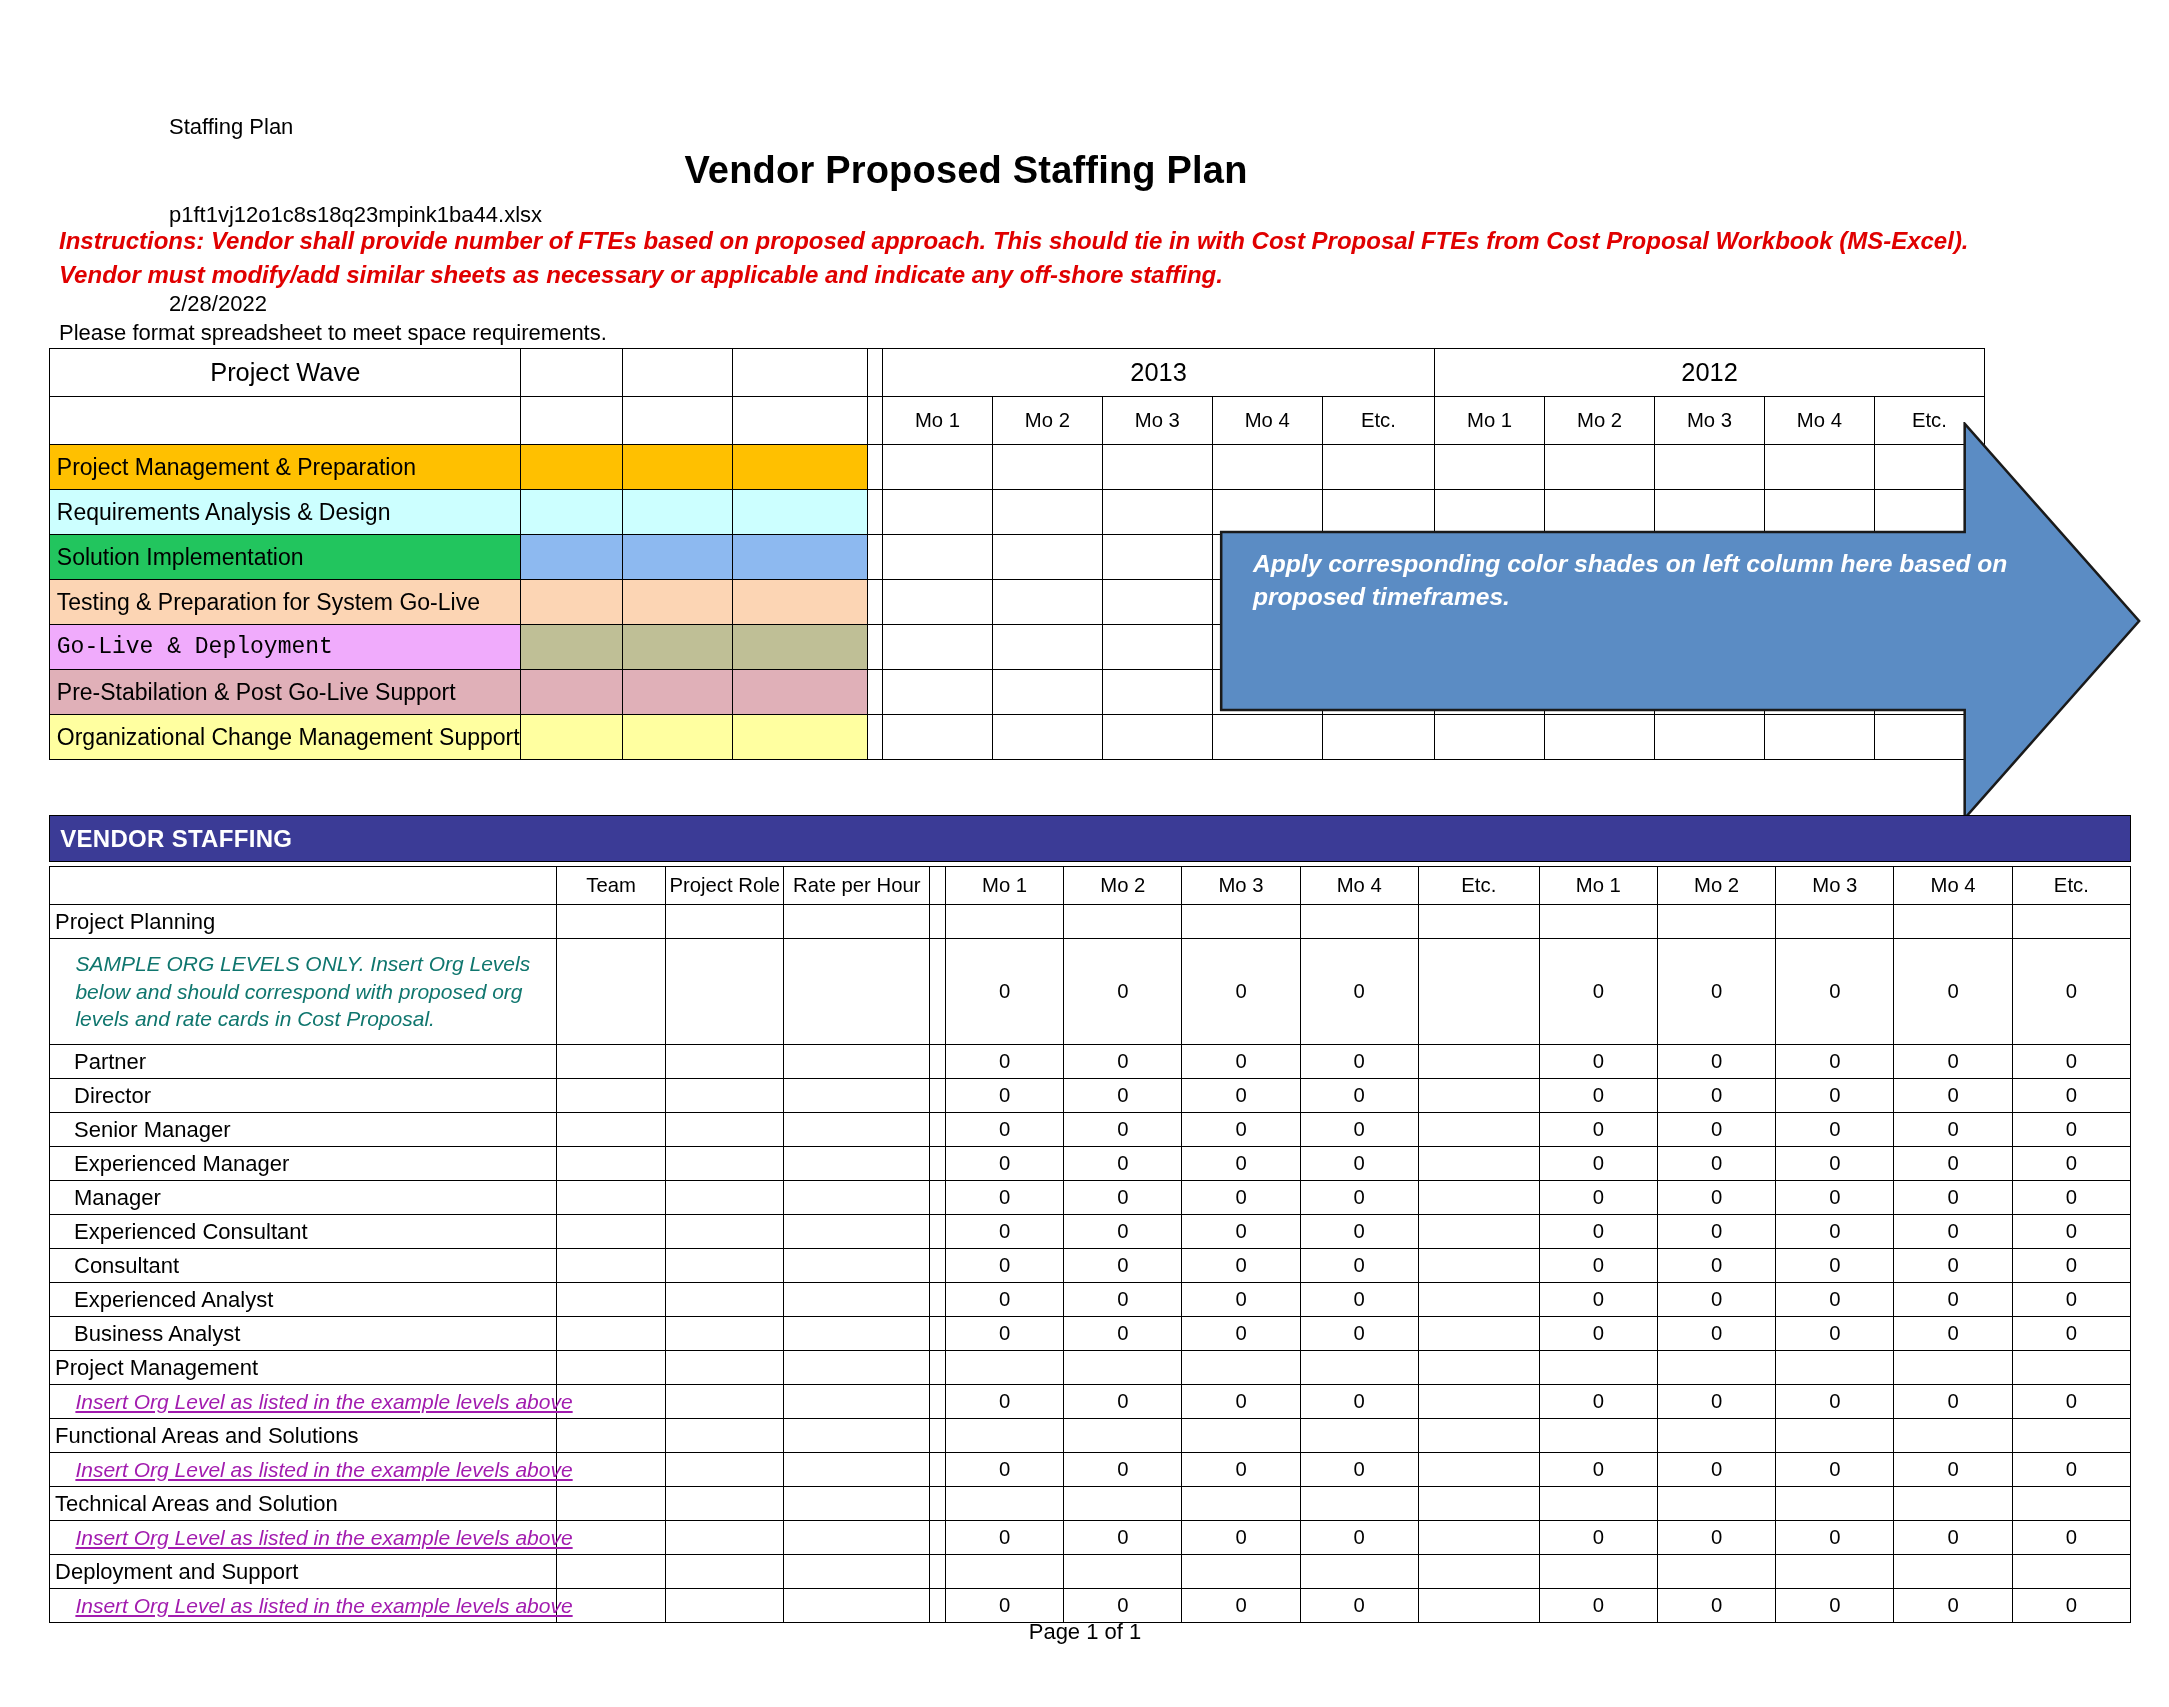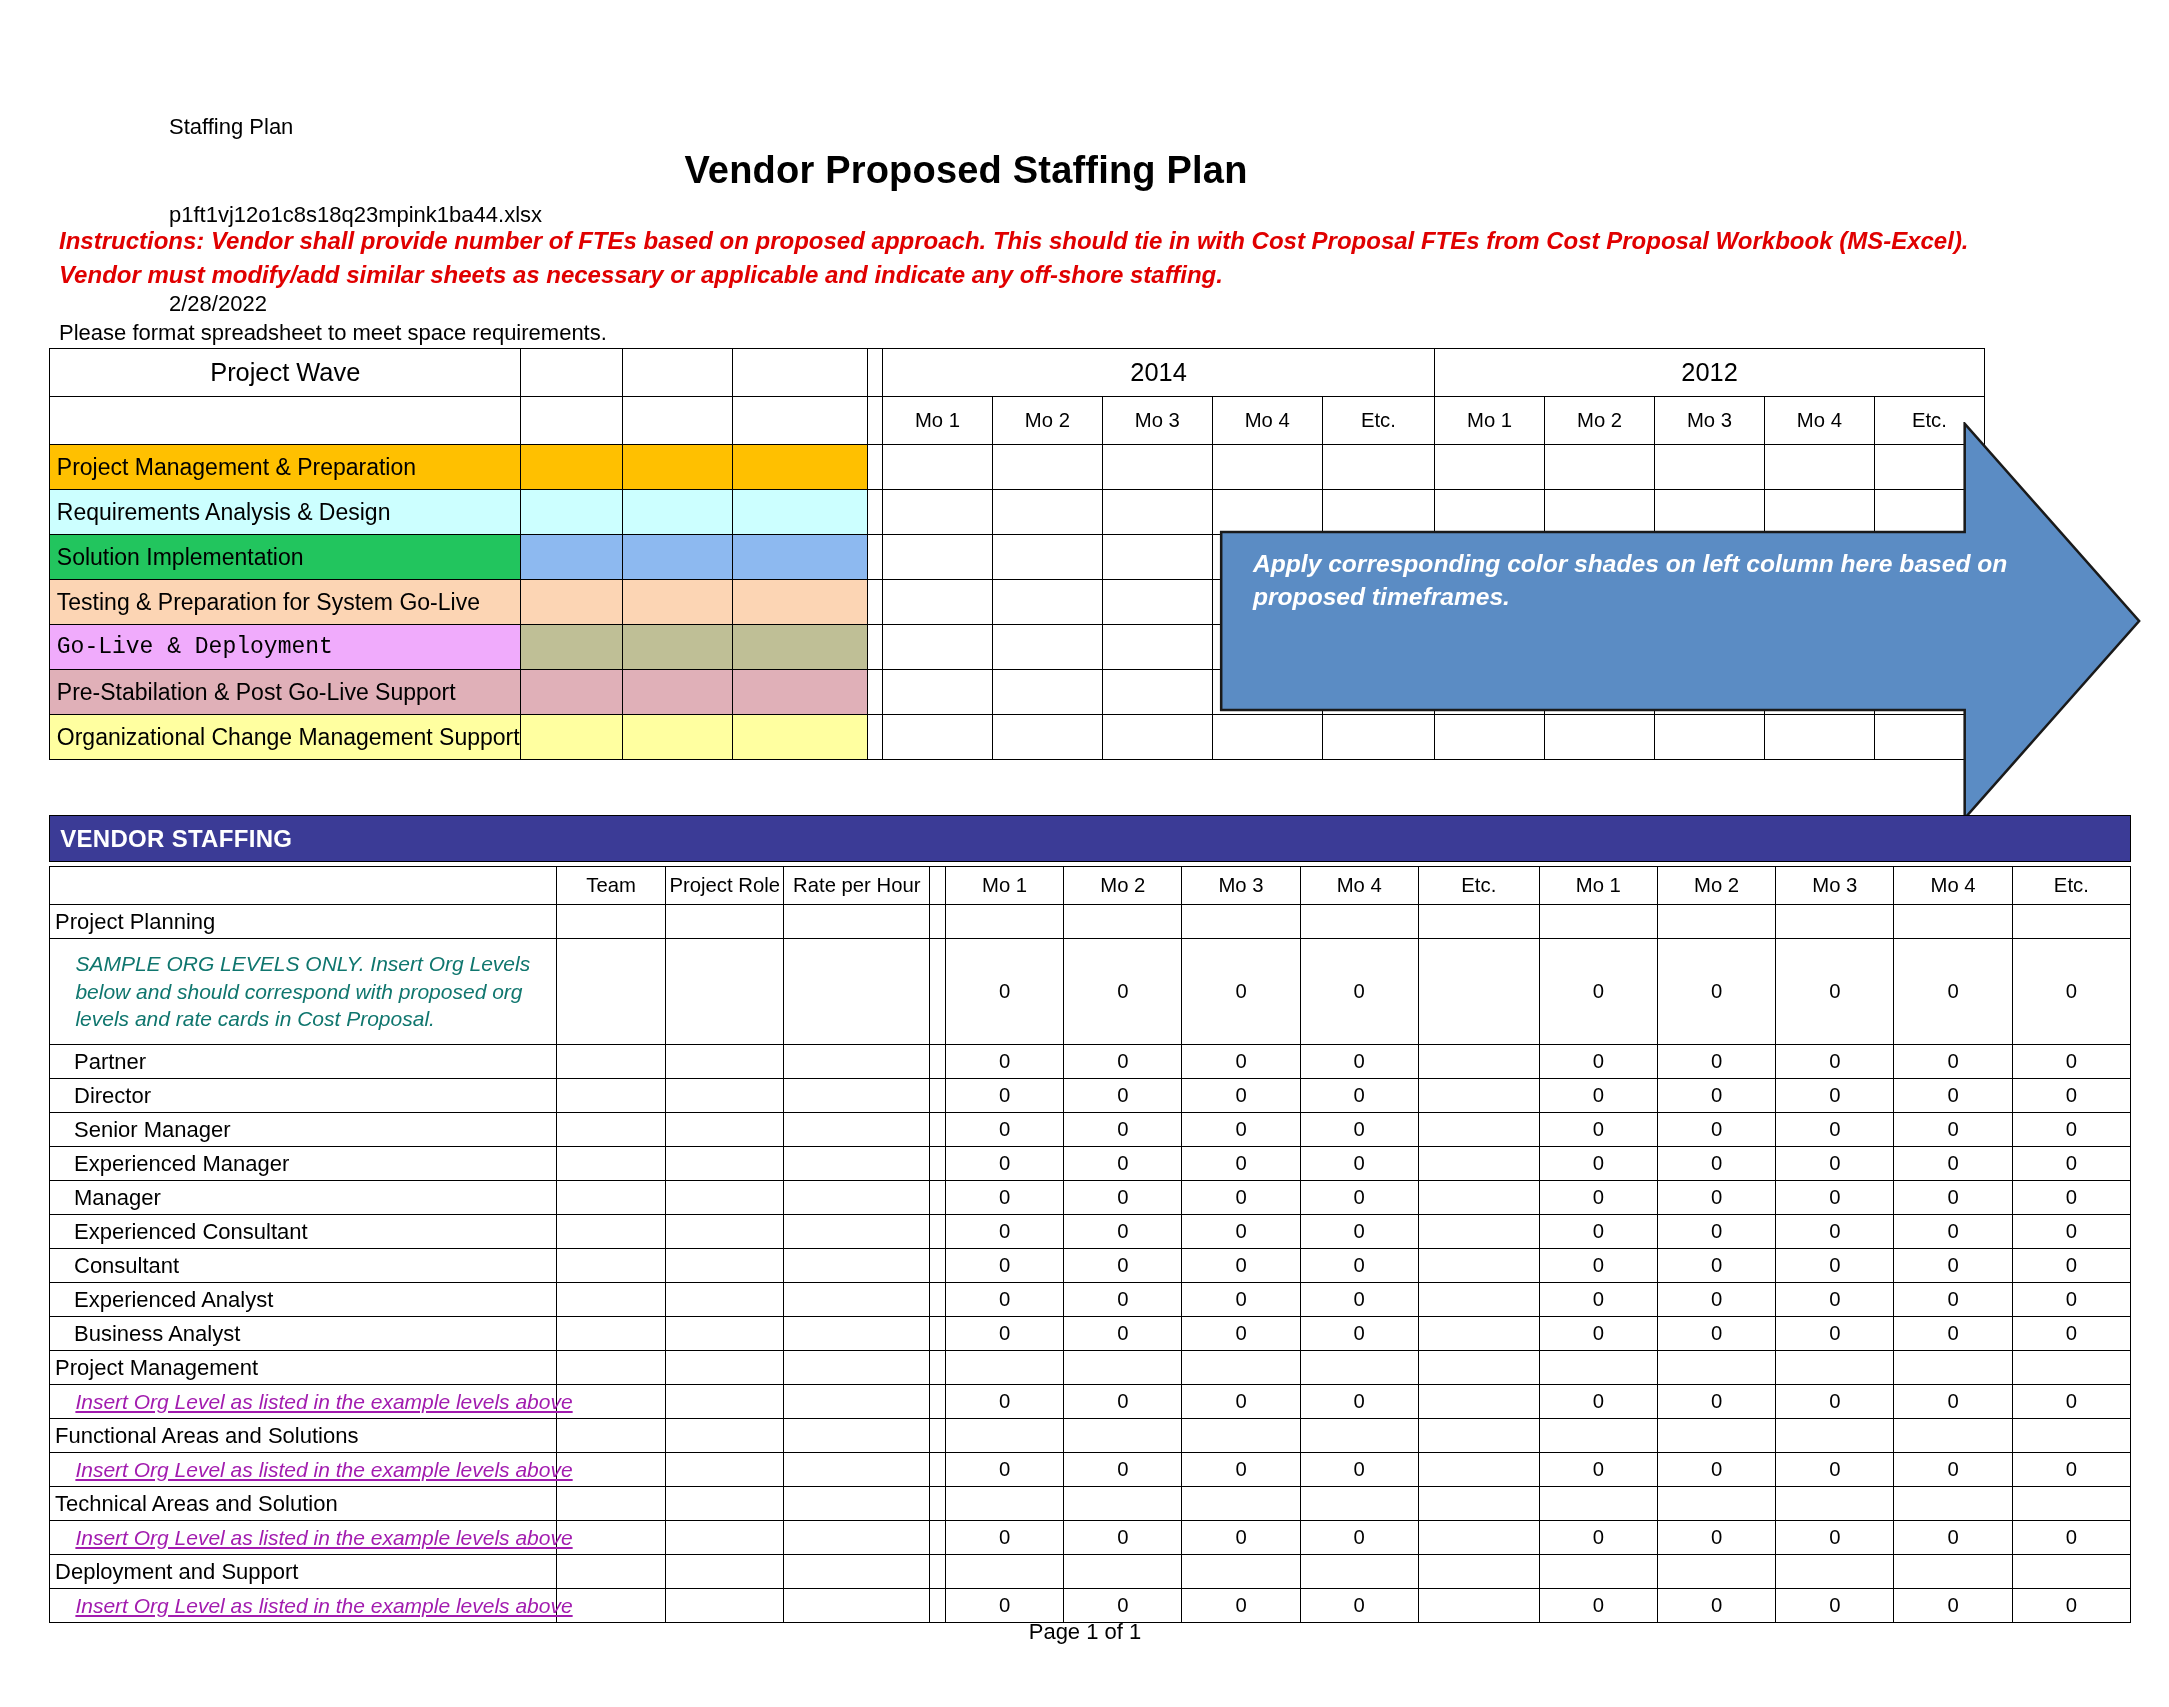--- a/index.html
+++ b/index.html
@@ -255,21 +255,21 @@
       <col style="width:90px">
       <col style="width:90px">
     </colgroup>
     <tbody>
       <tr>
         <td class="cell-gray th-wave">Project Wave</td>
         <td class="cell-gray"></td>
         <td class="cell-gray"></td>
         <td class="cell-gray"></td>
         <td class="spacer-col"></td>
-        <td class="cell-gray th-year" colspan="5">2014</td>
+        <td class="cell-gray th-year" colspan="5">2013</td>
         <td class="cell-gray th-year" colspan="5">2012</td>
       </tr>
       <tr>
         <td></td>
         <td></td>
         <td></td>
         <td></td>
         <td class="spacer-col"></td>
         <td class="th-mo">Mo 1</td>
         <td class="th-mo">Mo 2</td>

